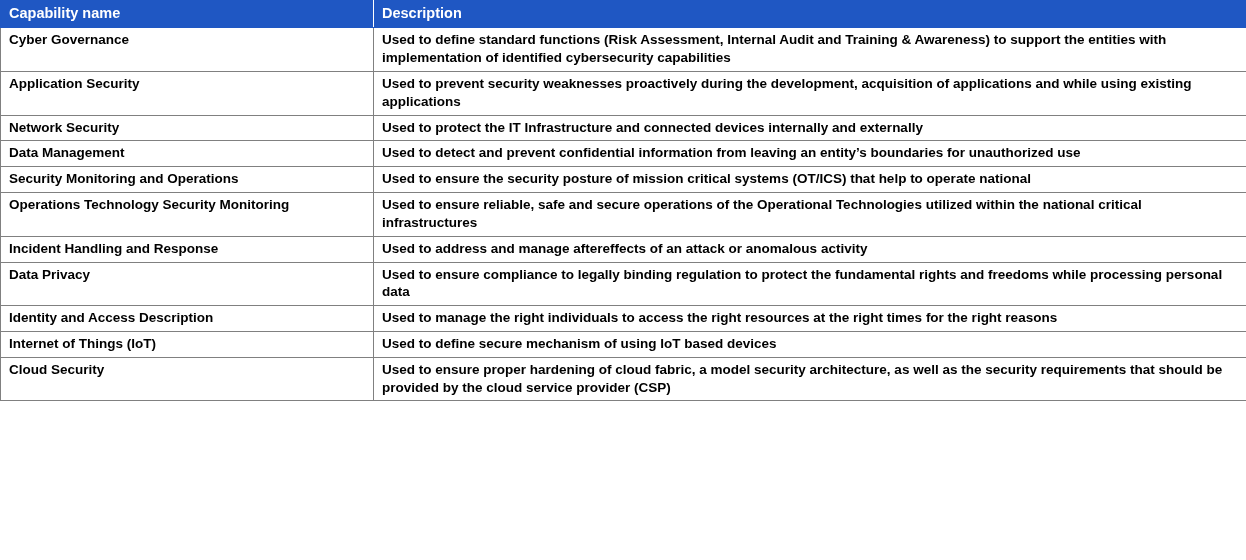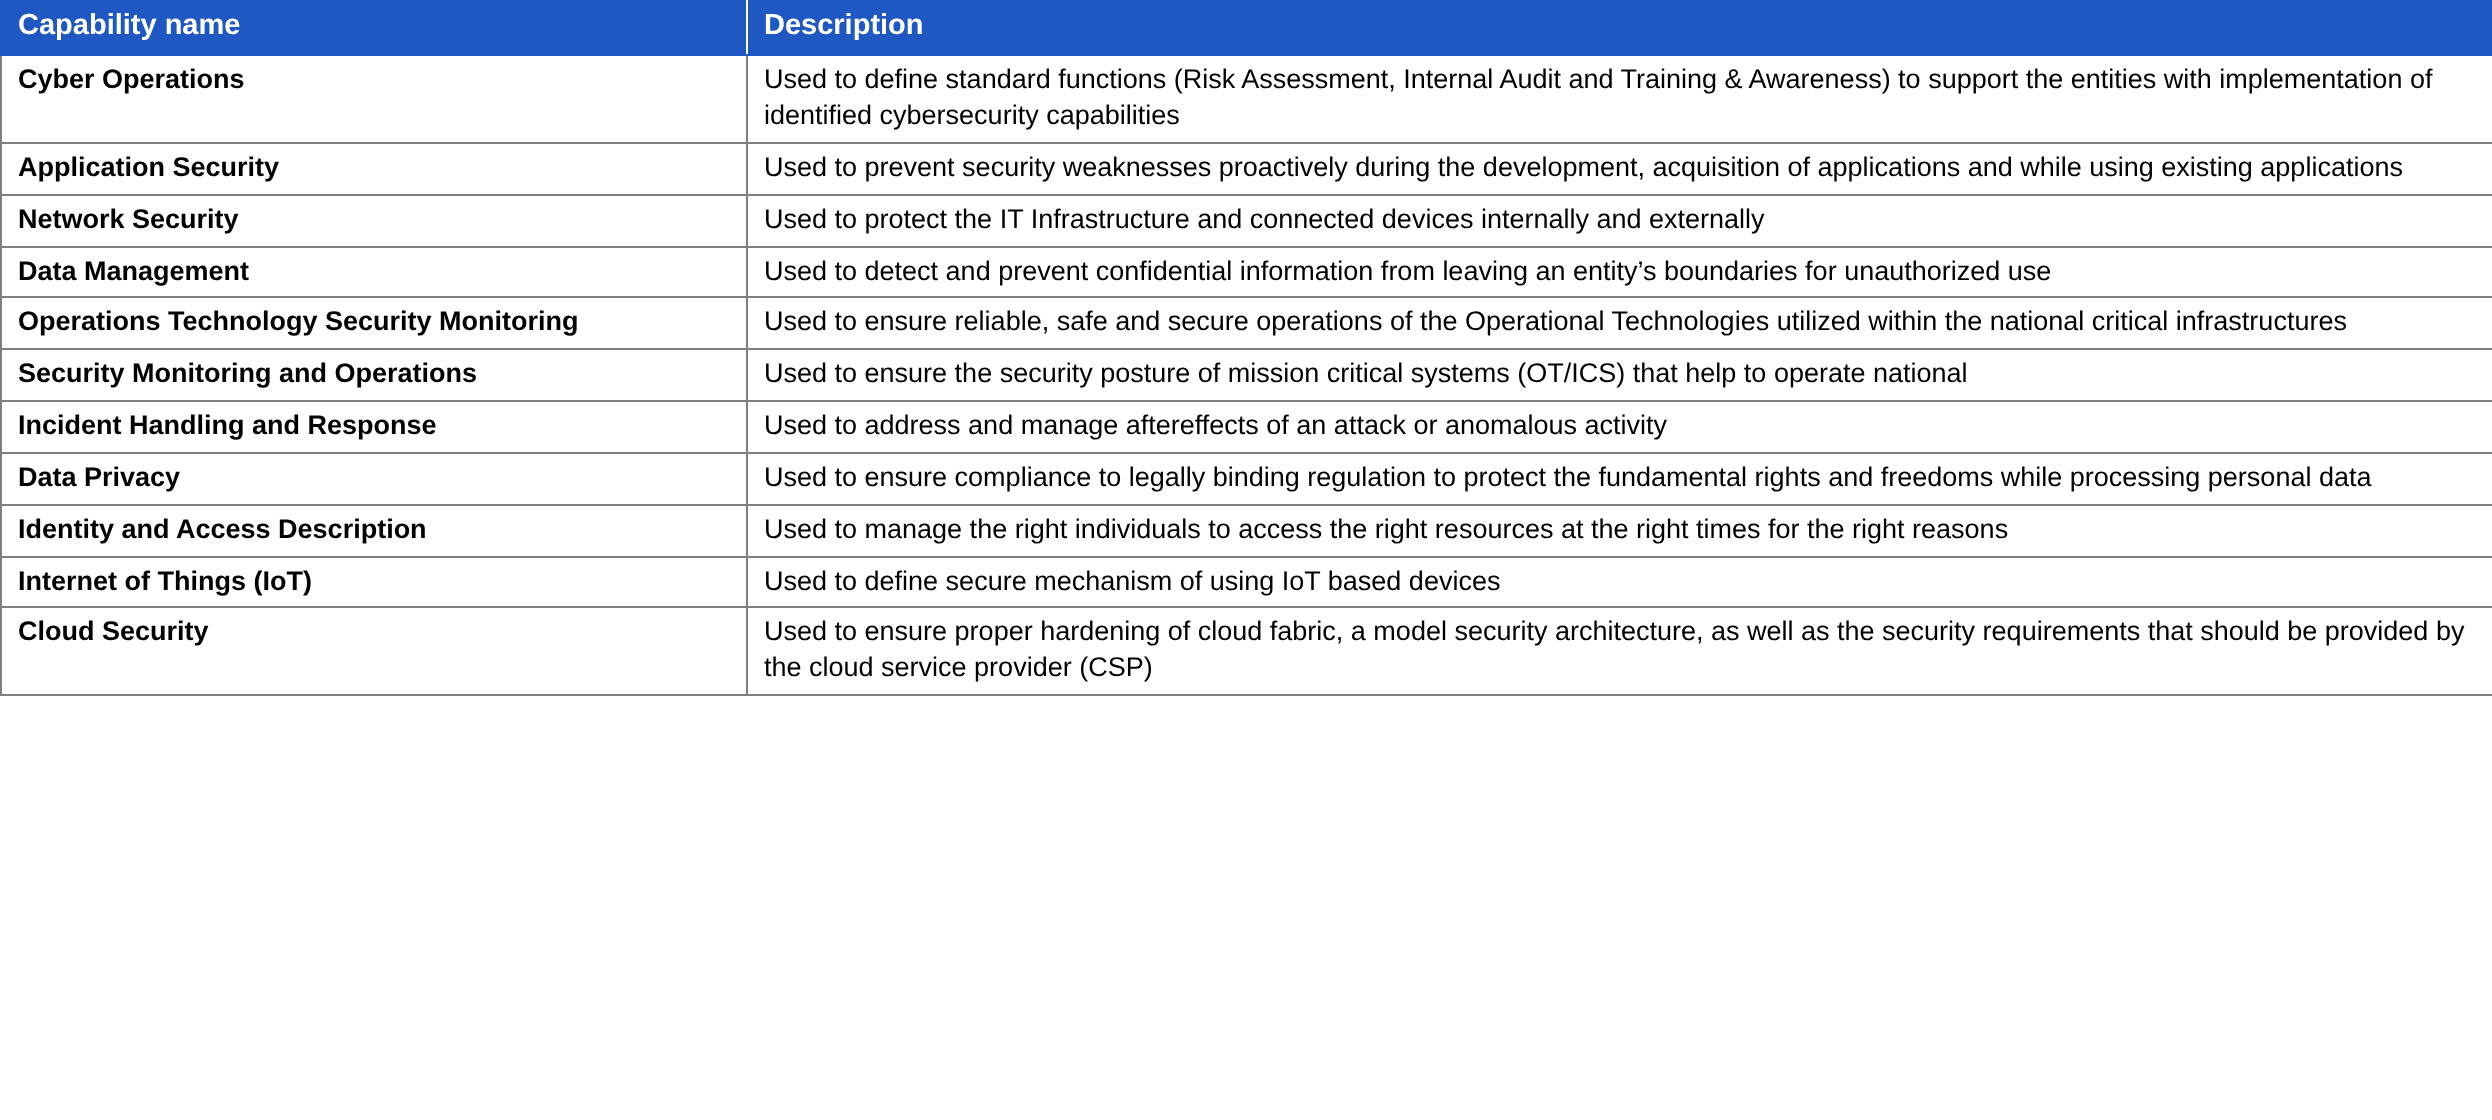--- a/index.html
+++ b/index.html
@@ -46,21 +46,21 @@
     border-top: 0;
     vertical-align: top;
     padding: 3px 8px 4px 8px;
     font-size: 13.5px;
     line-height: 1.32;
   }
   table.capability-table td.cell-name {
     font-weight: bold;
   }
   table.capability-table td.cell-desc {
-    font-weight: normal;
+    font-weight: bold;
   }
   table.capability-table tbody tr:last-child td {
     border-bottom: 1px solid #808080;
   }
 </style>
 </head>
 <body>
 
 <div class="table-wrap">
   <table class="capability-table">
@@ -69,42 +69,42 @@
       <col class="col-desc">
     </colgroup>
     <thead>
       <tr>
         <th class="th-name">Capability name</th>
         <th class="th-desc">Description</th>
       </tr>
     </thead>
     <tbody id="table-body">
         <tr>
-          <td class="cell-name">Cyber Operations</td>
+          <td class="cell-name">Cyber Governance</td>
           <td class="cell-desc">Used to define standard functions (Risk Assessment, Internal Audit and Training &amp; Awareness) to support the entities with implementation of identified cybersecurity capabilities</td>
         </tr>
         <tr>
           <td class="cell-name">Application Security</td>
           <td class="cell-desc">Used to prevent security weaknesses proactively during the development, acquisition of applications and while using existing applications</td>
         </tr>
         <tr>
           <td class="cell-name">Network Security</td>
           <td class="cell-desc">Used to protect the IT Infrastructure and connected devices internally and externally</td>
         </tr>
         <tr>
           <td class="cell-name">Data Management</td>
           <td class="cell-desc">Used to detect and prevent confidential information from leaving an entity’s boundaries for unauthorized use</td>
         </tr>
         <tr>
+          <td class="cell-name">Security Monitoring and Operations</td>
+          <td class="cell-desc">Used to ensure the security posture of mission critical systems (OT/ICS) that help to operate national</td>
+        </tr>
+        <tr>
           <td class="cell-name">Operations Technology Security Monitoring</td>
           <td class="cell-desc">Used to ensure reliable, safe and secure operations of the Operational Technologies utilized within the national critical infrastructures</td>
-        </tr>
-        <tr>
-          <td class="cell-name">Security Monitoring and Operations</td>
-          <td class="cell-desc">Used to ensure the security posture of mission critical systems (OT/ICS) that help to operate national</td>
         </tr>
         <tr>
           <td class="cell-name">Incident Handling and Response</td>
           <td class="cell-desc">Used to address and manage aftereffects of an attack or anomalous activity</td>
         </tr>
         <tr>
           <td class="cell-name">Data Privacy</td>
           <td class="cell-desc">Used to ensure compliance to legally binding regulation to protect the fundamental rights and freedoms while processing personal data</td>
         </tr>
         <tr>

